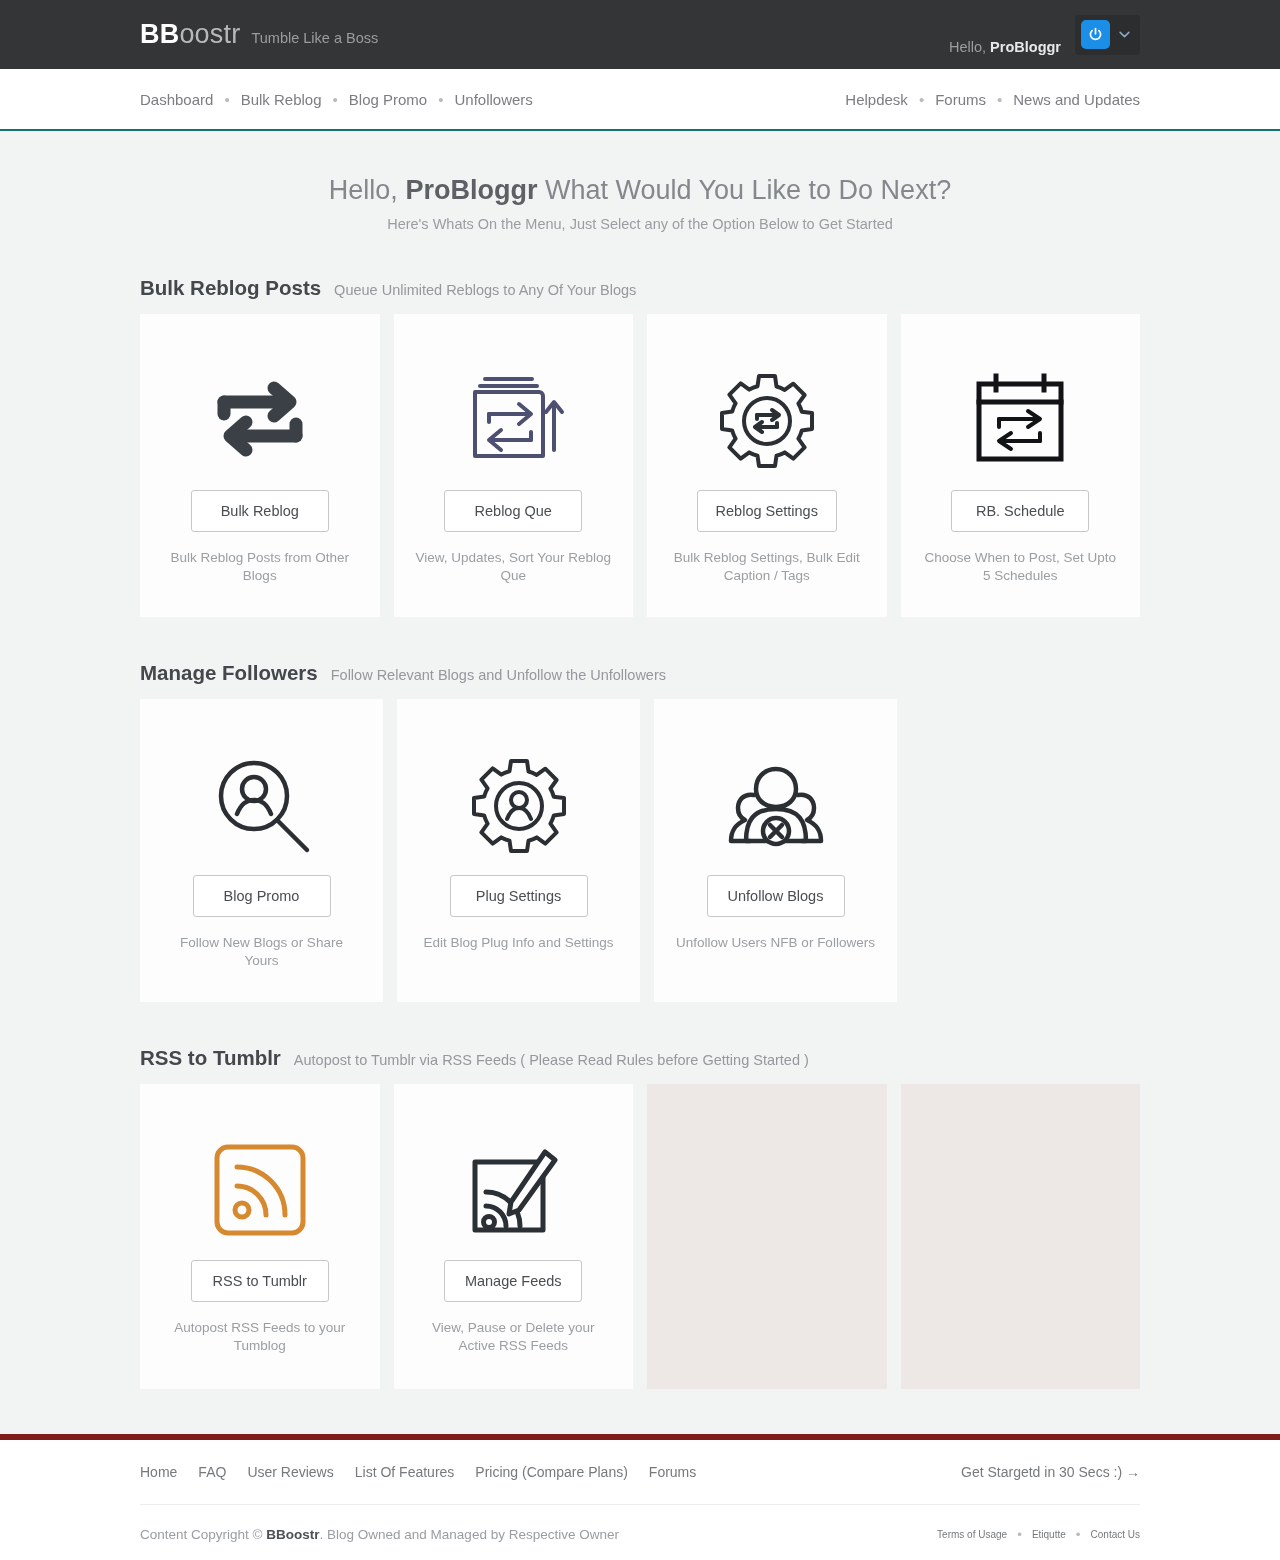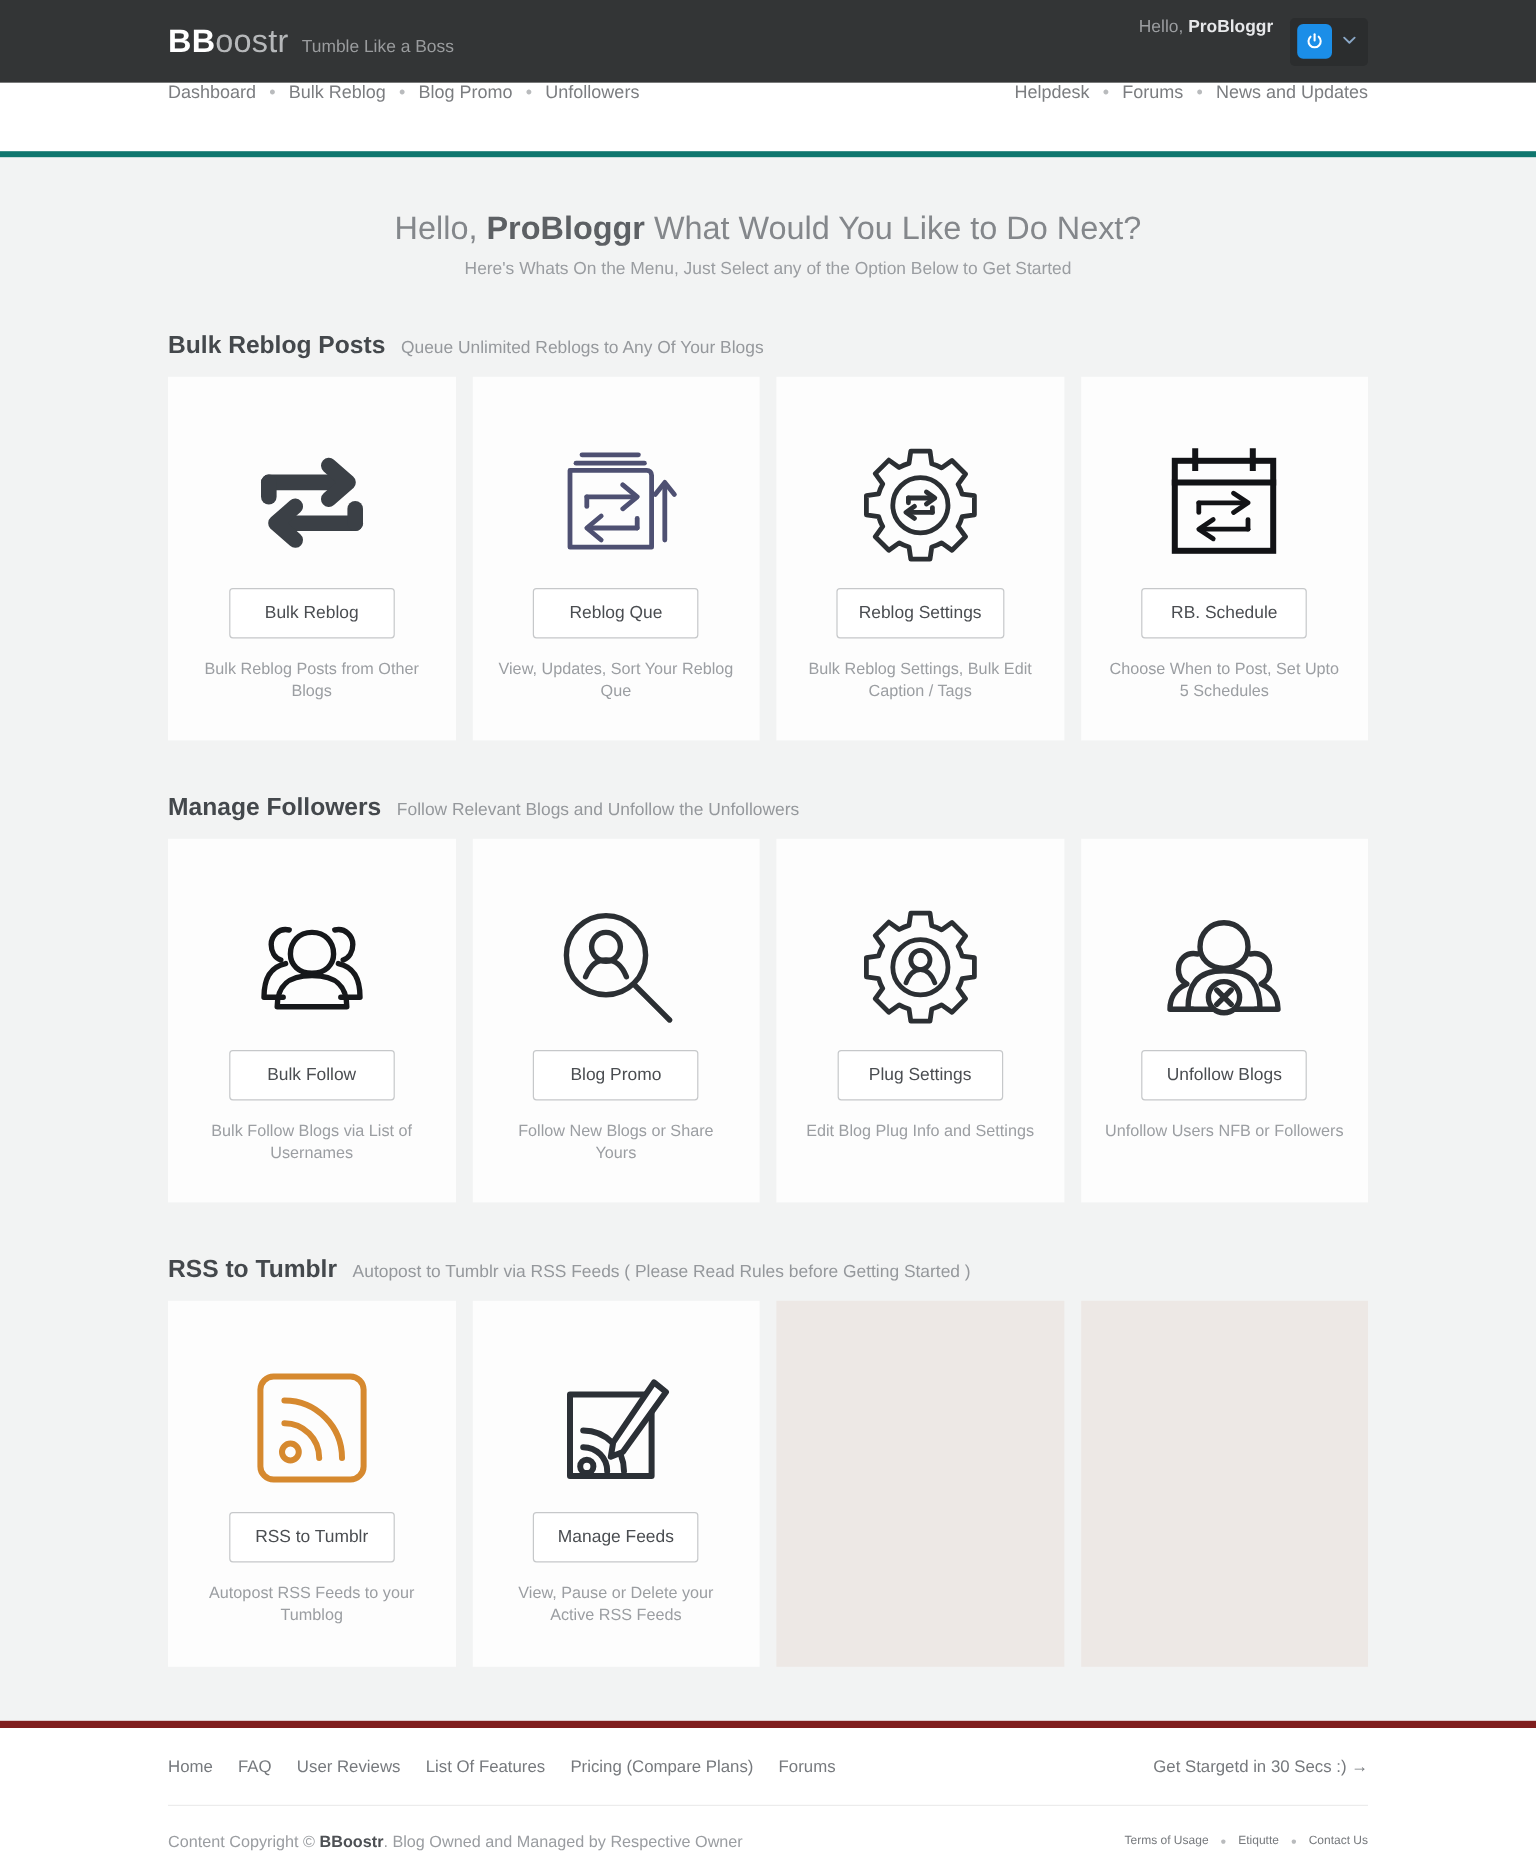--- a/index.html
+++ b/index.html
@@ -17,36 +17,36 @@
   
   .topbar {
     height:69px; background:#333536; width:100%;
     display:flex; align-items:center;
   }
   .topbar-inner { width:1000px; margin:0 auto; display:flex; align-items:center; justify-content:space-between; }
   .brand { display:flex; align-items:baseline; }
   .brand-bb { font-size:27px; font-weight:bold; color:#ffffff; letter-spacing:.2px; }
   .brand-rest { font-size:27px; font-weight:400; color:#b6b8ba; letter-spacing:.2px; }
   .brand-tag { font-size:14.5px; color:#9a9c9e; margin-left:11px; }
-  .user-area { display:flex; align-items:flex-start;margin-left:24px; }
+  .user-area { display:flex; align-items:flex-end;margin-left:24px; }
   .hello { font-size:14.5px; color:#9b9da0; margin-right:14px; }
   .hello b { color:#e7e8ea; font-weight:bold; }
   .user-btn {
     background:#2b2d2e; border-radius:4px; height:40px;
     display:flex; align-items:center; padding:0 10px 0 6px; gap:9px;
     border:none; cursor:pointer;
   }
   .power-chip {
     width:29px; height:29px; border-radius:5px; background:#1b8ee8;
     display:flex; align-items:center; justify-content:center;
   }
   .chev { color:#7f9fc0; font-size:11px; line-height:1; }
 
   
-  .navbar { height:62px; background:#ffffff; border-bottom:5px solid #0f766e; display:flex; align-items:flex-start; }
+  .navbar { height:62px; background:#ffffff; border-bottom:2px solid #0f766e; display:flex; align-items:center; }
   .navbar-inner { width:1000px; margin:0 auto; display:flex; align-items:center; justify-content:space-between; }
   .navlist { display:flex; align-items:center; }
   .navlink { font-size:15px; color:#7b7d80; text-decoration:none; cursor:pointer; }
   .navsep { font-size:15px; color:#b9bbbd; margin:0 11px; }
 
   
   .hero { text-align:center; padding-top:43px; }
   .hero-title { font-size:27px; color:#84878b; font-weight:400; line-height:1.25; }
   .hero-title b { color:#5d6064; font-weight:bold; }
   .hero-sub { font-size:14.5px; color:#9a9da1; margin-top:8px; }
@@ -239,34 +239,20 @@
       </div>
     </div>
 
     <div class="section">
       <div class="section-head">
         <span class="section-title">Manage Followers</span>
         <span class="section-sub">Follow Relevant Blogs and Unfollow the Unfollowers</span>
       </div>
       <div class="cards">
 
-        <div class="card">
-          <div class="icon-box">
-            <svg width="100" height="92" viewBox="0 0 100 92" fill="none" stroke="#16181b" stroke-width="4.5" stroke-linecap="round" stroke-linejoin="round">
-              <path d="M28 44 C14 47 10 58 10 72 H26"></path>
-              <path d="M31 16 C22 14 16 21 16 28 C16 34 19 39 24 41"></path>
-              <path d="M72 44 C86 47 90 58 90 72 H74"></path>
-              <path d="M69 16 C78 14 84 21 84 28 C84 34 81 39 76 41"></path>
-              <path d="M50 18 C39 18 32 26 32 36 C32 45 39 52 50 52 C61 52 68 45 68 36 C68 26 61 18 50 18 Z"></path>
-              <path d="M50 54 C28 54 21 64 21 80 H79 C79 64 72 54 50 54 Z"></path>
-            </svg>
-          </div>
-          <button class="card-btn">Bulk Follow</button>
-          <div class="card-desc">Bulk Follow Blogs via List of Usernames</div>
-        </div>
 
         <div class="card">
           <div class="icon-box">
             <svg width="100" height="98" viewBox="0 0 100 98" fill="none" stroke="#2b2f33" stroke-width="4.5" stroke-linecap="round" stroke-linejoin="round">
               <circle cx="42" cy="40" r="33"></circle>
               <path d="M65 64 L95 94"></path>
               <circle cx="42" cy="33" r="12"></circle>
               <path d="M25 58 C29 48 34 44 42 44 C50 44 55 48 59 58"></path>
             </svg>
           </div>

